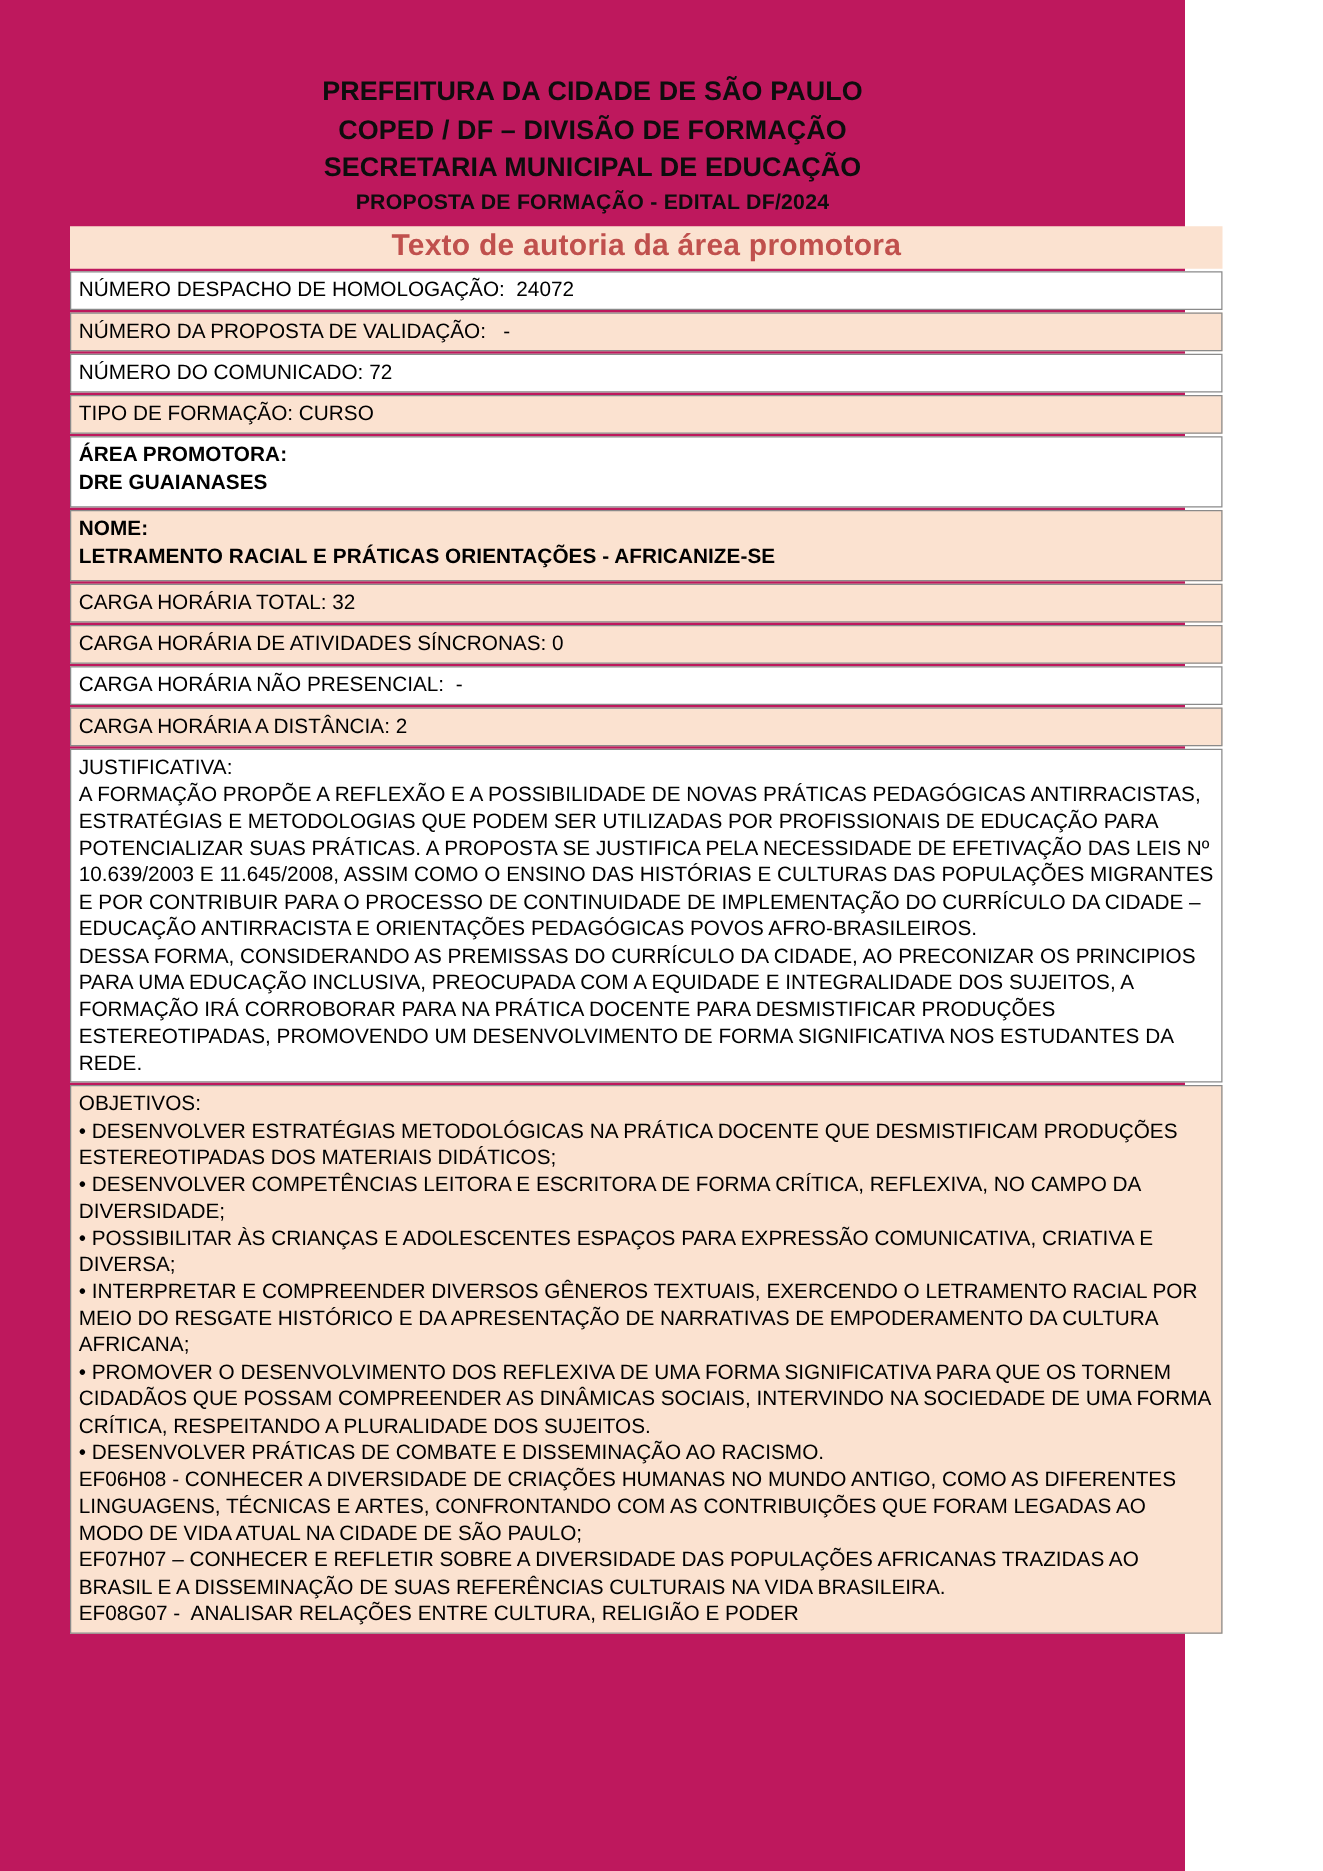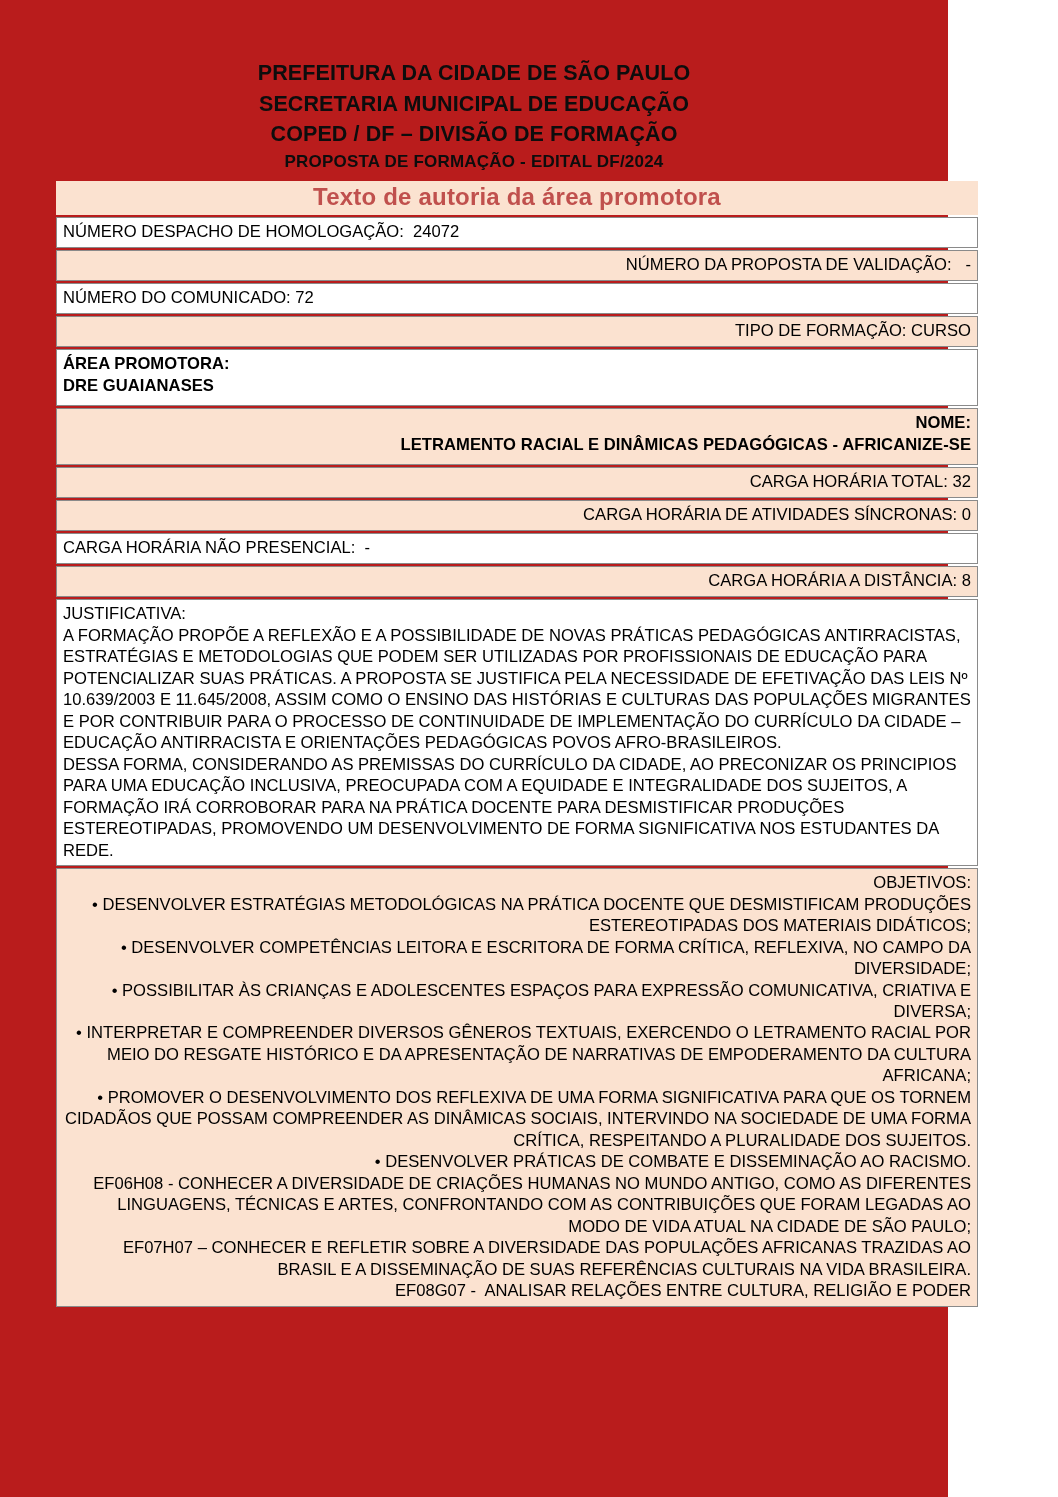--- a/index.html
+++ b/index.html
@@ -15,21 +15,21 @@
     color: #000000;
     -webkit-font-smoothing: antialiased;
   }
 
   .page {
     position: relative;
     width: 948px;
     min-height: 1497px;
     box-sizing: border-box;
     padding: 58px 0 0 0;
-    background: #b91c1c;
+    background: #be185d;
   }
 
   
   .doc-header {
     text-align: center;
     font-weight: bold;
     font-size: 21.5px;
     line-height: 1.42;
     letter-spacing: 0.1px;
     color: #0d0d0d;
@@ -54,21 +54,20 @@
   .form-table td {
     border: 1px solid #8a8a8a;
     padding: 3px 6px 4px 6px;
     vertical-align: top;
     font-size: 16.6px;
     line-height: 1.30;
     background: #ffffff;
   }
   tr.shaded > td {
     background: #FBE2D0;
-    text-align: right;
   }
   tr.plain > td {
     background: #ffffff;
   }
 
   
   .banner-row td {
     border: none;
     background: #FBE2D0;
     padding: 2px 0 5px 0;
@@ -104,22 +103,22 @@
   .kv-cell { height: 22px; }
   .two-line-cell { height: 48px; }
 </style>
 </head>
 <body>
 
 <div class="page">
 
   <div class="doc-header">
     <span class="hline">PREFEITURA DA CIDADE DE SÃO PAULO</span>
+    <span class="hline">COPED / DF – DIVISÃO DE FORMAÇÃO</span>
     <span class="hline">SECRETARIA MUNICIPAL DE EDUCAÇÃO</span>
-    <span class="hline">COPED / DF – DIVISÃO DE FORMAÇÃO</span>
     <span class="hline hline-big">PROPOSTA DE FORMAÇÃO - EDITAL DF/2024</span>
   </div>
 
   <table class="form-table">
     <colgroup>
         <col style="width:922px">
       </colgroup>
     <tbody>
 
       <tr class="banner-row">
@@ -155,21 +154,21 @@
       <tr class="plain">
         <td class="two-line-cell">
           <span class="row-line bold-line">ÁREA PROMOTORA:</span>
           <span class="row-line bold-line">DRE GUAIANASES</span>
         </td>
       </tr>
 
       <tr class="shaded">
         <td class="two-line-cell">
           <span class="row-line bold-line">NOME:</span>
-          <span class="row-line bold-line">LETRAMENTO RACIAL E DINÂMICAS PEDAGÓGICAS - AFRICANIZE-SE</span>
+          <span class="row-line bold-line">LETRAMENTO RACIAL E PRÁTICAS ORIENTAÇÕES - AFRICANIZE-SE</span>
         </td>
       </tr>
 
 
       <tr class="shaded">
         <td class="kv-cell">
           <span class="row-line">CARGA HORÁRIA TOTAL: 32</span>
         </td>
       </tr>
 
@@ -181,21 +180,21 @@
       </tr>
 
       <tr class="plain">
         <td class="kv-cell">
           <span class="row-line">CARGA HORÁRIA NÃO PRESENCIAL:  -</span>
         </td>
       </tr>
 
       <tr class="shaded">
         <td class="kv-cell">
-          <span class="row-line">CARGA HORÁRIA A DISTÂNCIA: 8</span>
+          <span class="row-line">CARGA HORÁRIA A DISTÂNCIA: 2</span>
         </td>
       </tr>
 
       <tr class="plain">
         <td class="para-cell">
           <span class="row-line">JUSTIFICATIVA:</span>
           <span class="row-line">A FORMAÇÃO PROPÕE A REFLEXÃO E A POSSIBILIDADE DE NOVAS PRÁTICAS PEDAGÓGICAS ANTIRRACISTAS, ESTRATÉGIAS E METODOLOGIAS QUE PODEM SER UTILIZADAS POR PROFISSIONAIS DE EDUCAÇÃO PARA POTENCIALIZAR SUAS PRÁTICAS. A PROPOSTA SE JUSTIFICA PELA NECESSIDADE DE EFETIVAÇÃO DAS LEIS Nº 10.639/2003 E 11.645/2008, ASSIM COMO O ENSINO DAS HISTÓRIAS E CULTURAS DAS POPULAÇÕES MIGRANTES E POR CONTRIBUIR PARA O PROCESSO DE CONTINUIDADE DE IMPLEMENTAÇÃO DO CURRÍCULO DA CIDADE – EDUCAÇÃO ANTIRRACISTA E ORIENTAÇÕES PEDAGÓGICAS POVOS AFRO-BRASILEIROS.</span>
           <span class="row-line">DESSA FORMA, CONSIDERANDO AS PREMISSAS DO CURRÍCULO DA CIDADE, AO PRECONIZAR OS PRINCIPIOS PARA UMA EDUCAÇÃO INCLUSIVA, PREOCUPADA COM A EQUIDADE E INTEGRALIDADE DOS SUJEITOS, A FORMAÇÃO IRÁ CORROBORAR PARA NA PRÁTICA DOCENTE PARA DESMISTIFICAR PRODUÇÕES ESTEREOTIPADAS, PROMOVENDO UM DESENVOLVIMENTO DE FORMA SIGNIFICATIVA NOS ESTUDANTES DA REDE.</span>
         </td>
       </tr>

